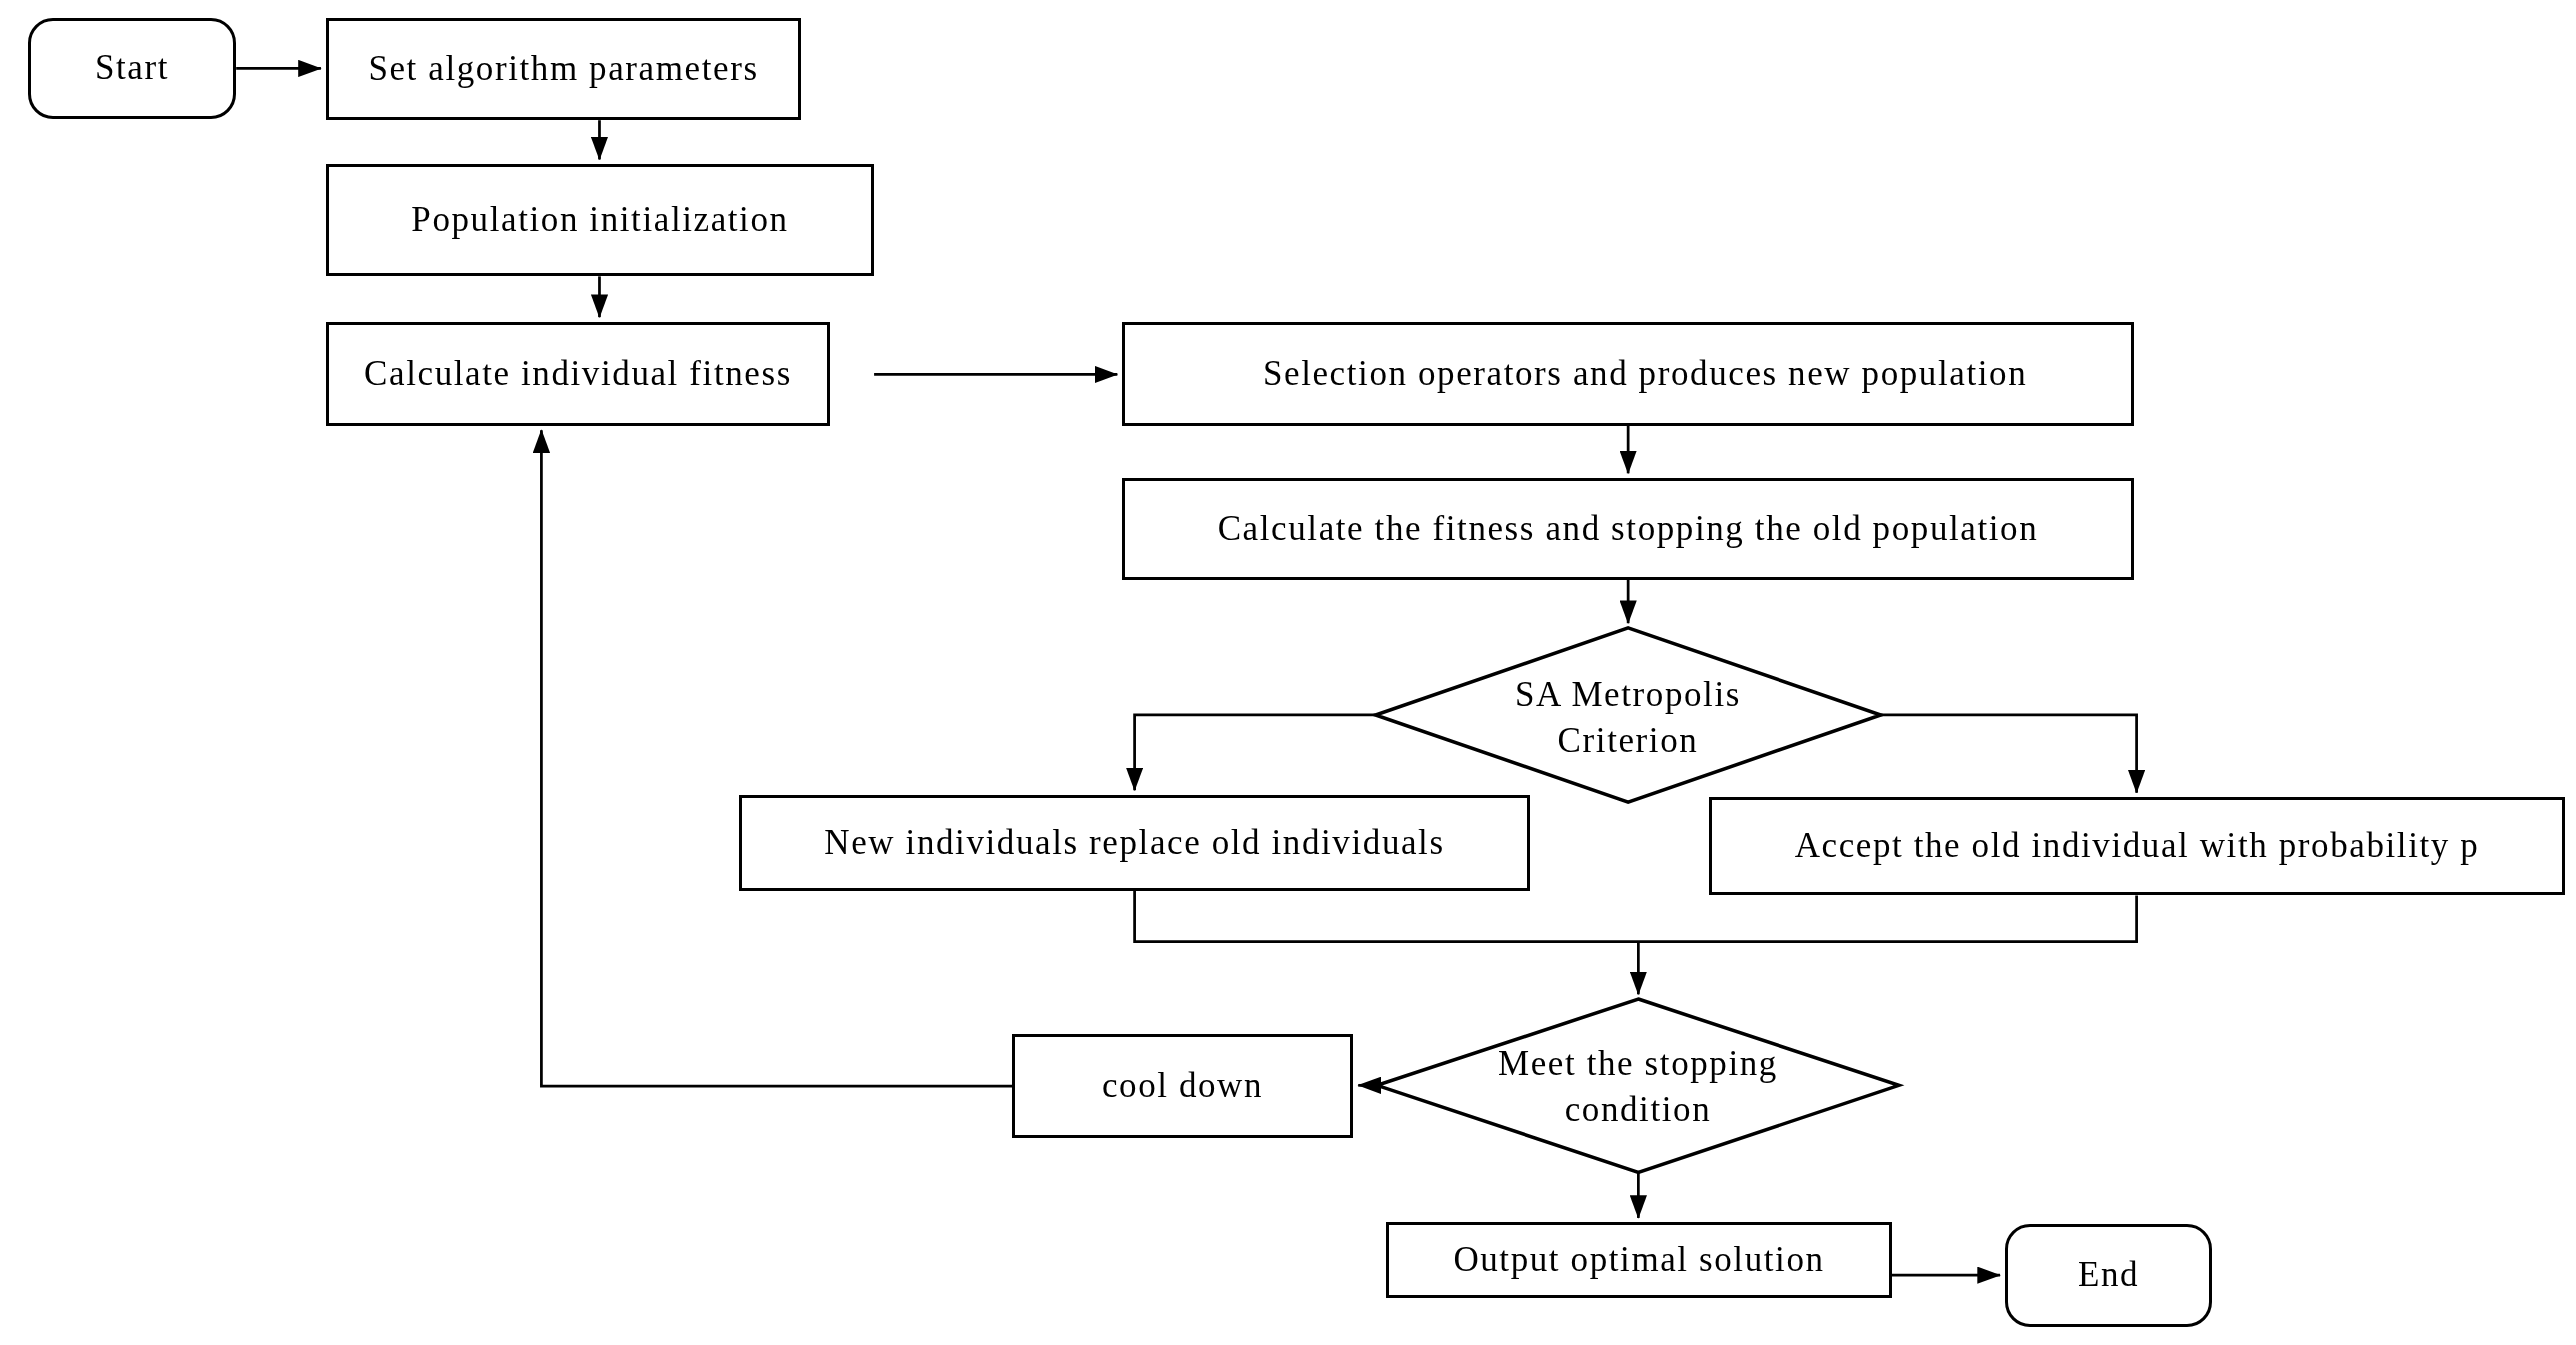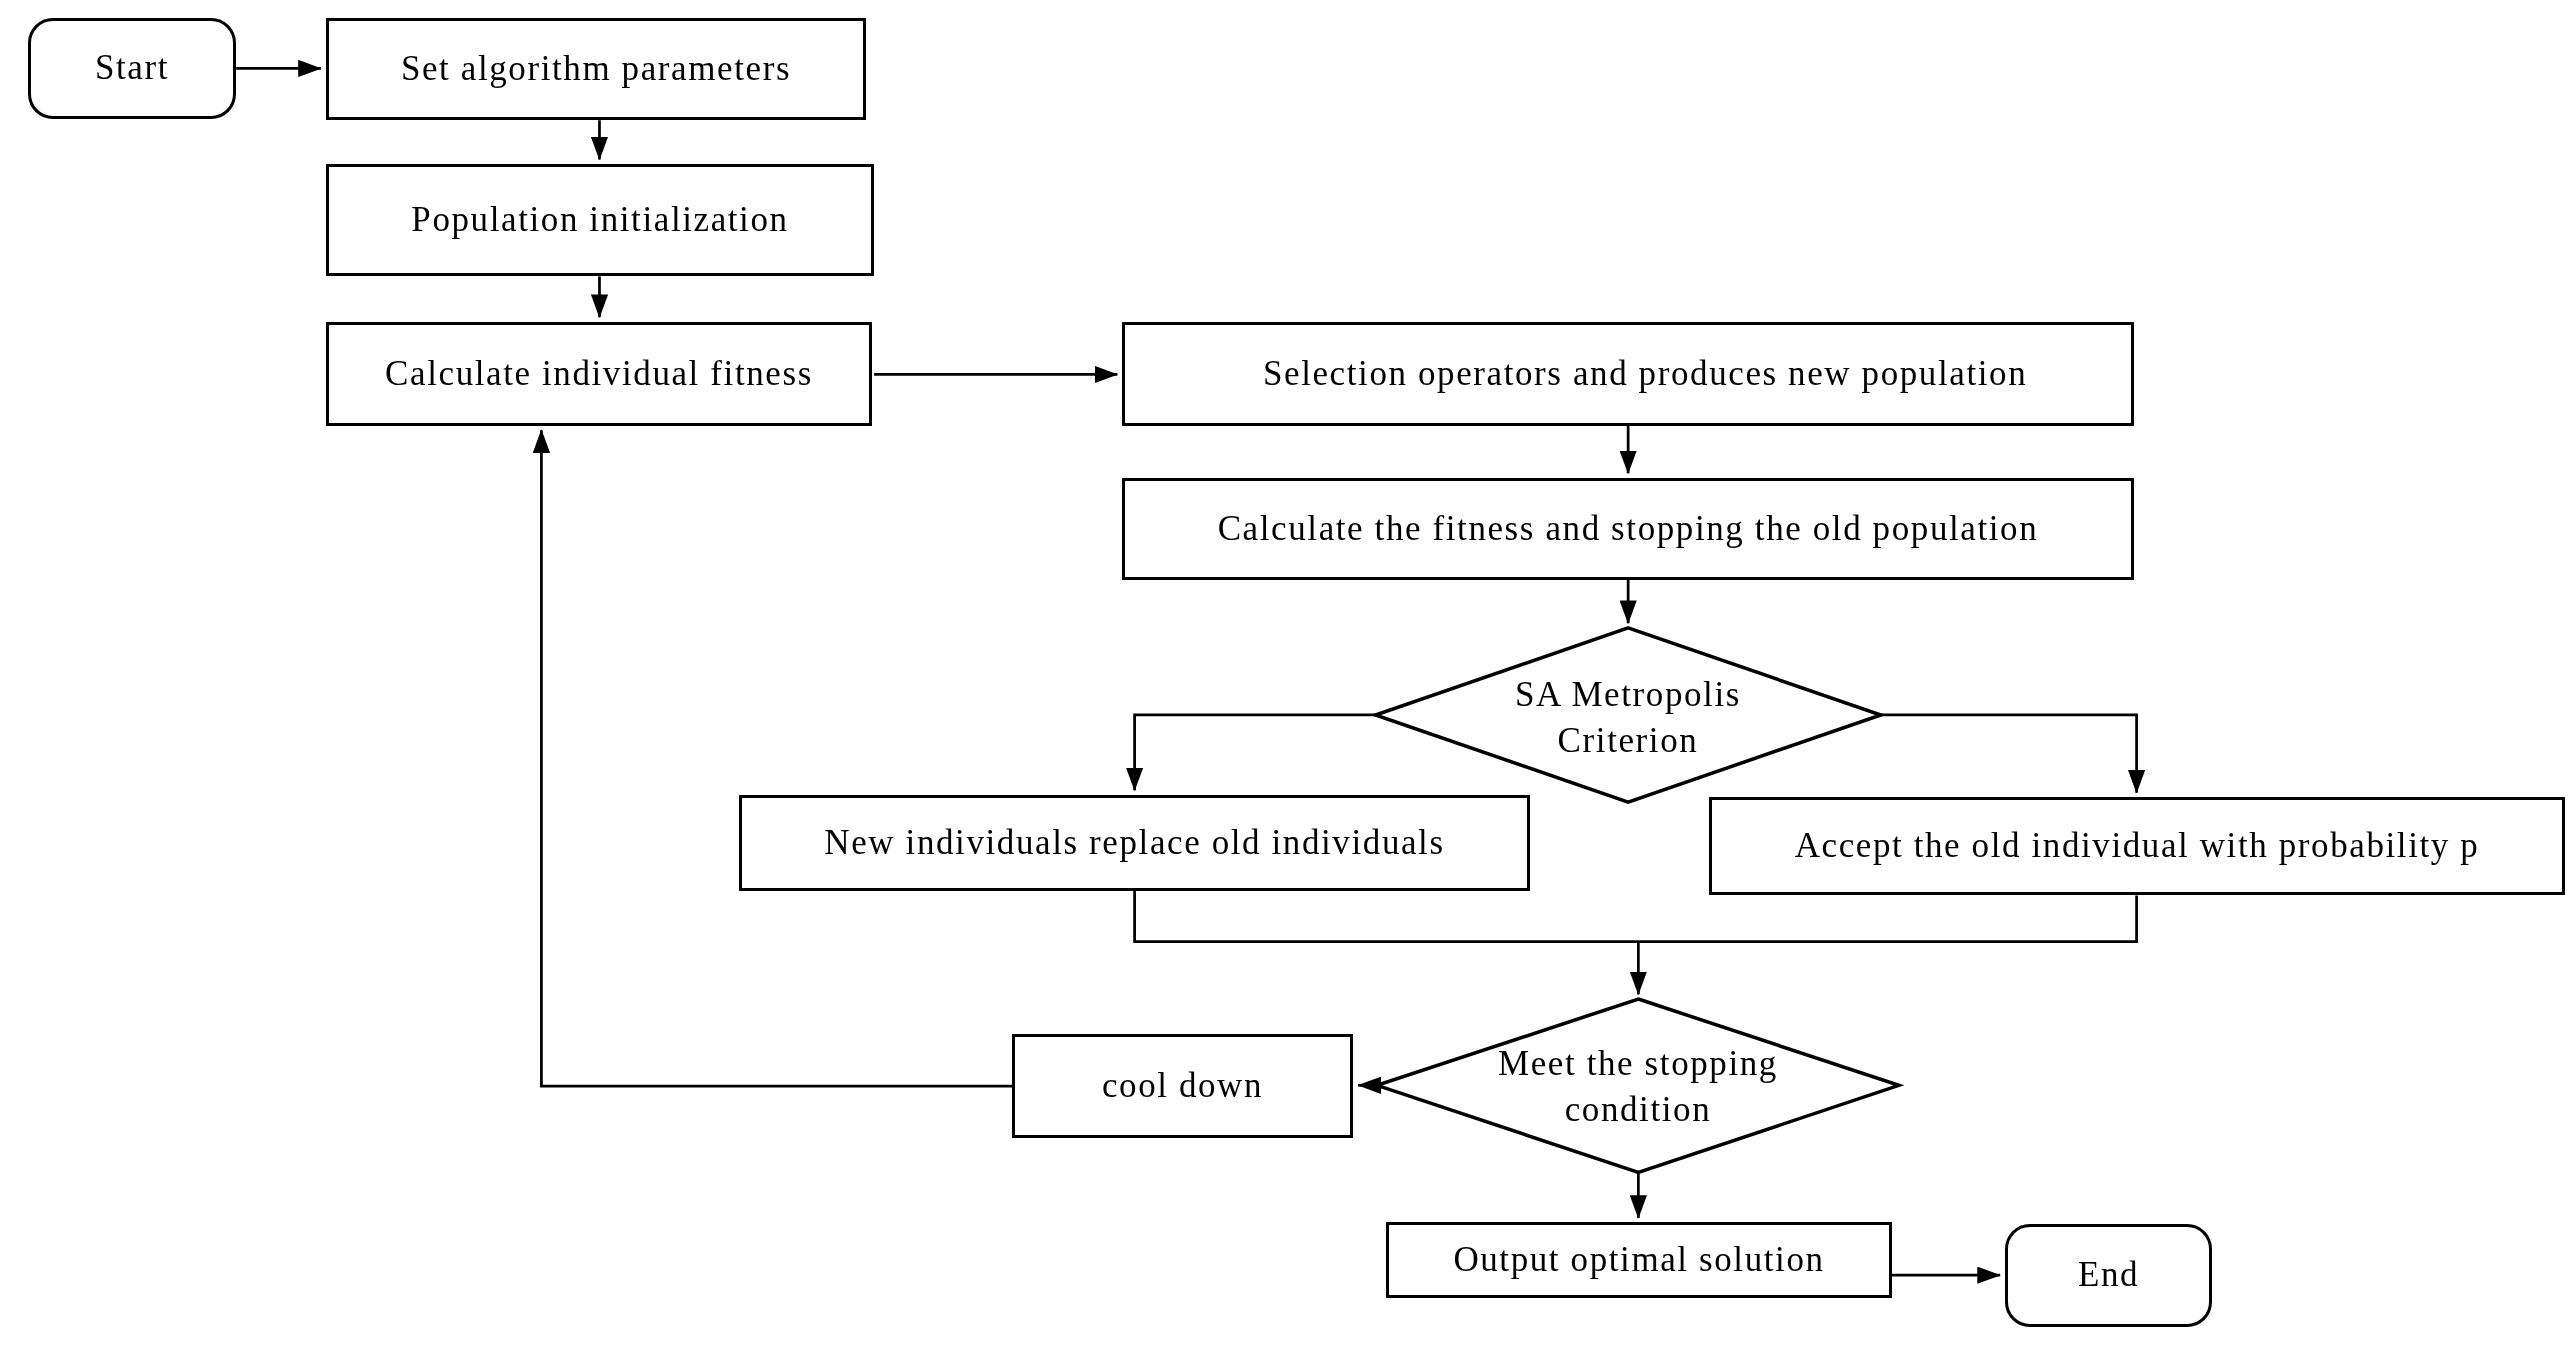--- a/index.html
+++ b/index.html
@@ -89,25 +89,25 @@
 
       <path d="M2411,1625 H2549" marker-end="url(#arrow)"></path>
     </g>
 
     <polygon points="2075,800 2397,911 2075,1022 1753,911" fill="#ffffff" stroke="#000000" stroke-width="4.5"></polygon>
     <polygon points="2088,1273 2420,1383 2088,1494 1755,1383" fill="#ffffff" stroke="#000000" stroke-width="4.5"></polygon>
   </svg>
 
   <div class="node terminal" style="left:28px; top:18px; width:208px; height:101px;">Start</div>
 
-  <div class="node" style="left:326px; top:18px; width:540px; height:102px;">Set algorithm parameters</div>
+  <div class="node" style="left:326px; top:18px; width:475px; height:102px;">Set algorithm parameters</div>
 
   <div class="node" style="left:326px; top:164px; width:548px; height:112px;">Population initialization</div>
 
-  <div class="node" style="left:326px; top:322px; width:546px; height:104px;font-family:Liberation Serif, serif;">Calculate individual fitness</div>
+  <div class="node" style="left:326px; top:322px; width:504px; height:104px;font-family:Liberation Serif, serif;">Calculate individual fitness</div>
 
   <div class="node" style="left:1122px; top:322px; width:1012px; height:104px;padding-left:42px;">Selection operators and produces new population</div>
 
   <div class="node" style="left:1122px; top:478px; width:1012px; height:102px;">Calculate the fitness and stopping the old population</div>
 
   <div class="node" style="left:739px; top:795px; width:791px; height:96px;">New individuals replace old individuals</div>
 
   <div class="node" style="left:1709px; top:797px; width:856px; height:98px;">Accept the old individual with probability p</div>
 
   <div class="node" style="left:1012px; top:1034px; width:341px; height:104px;">cool down</div>

